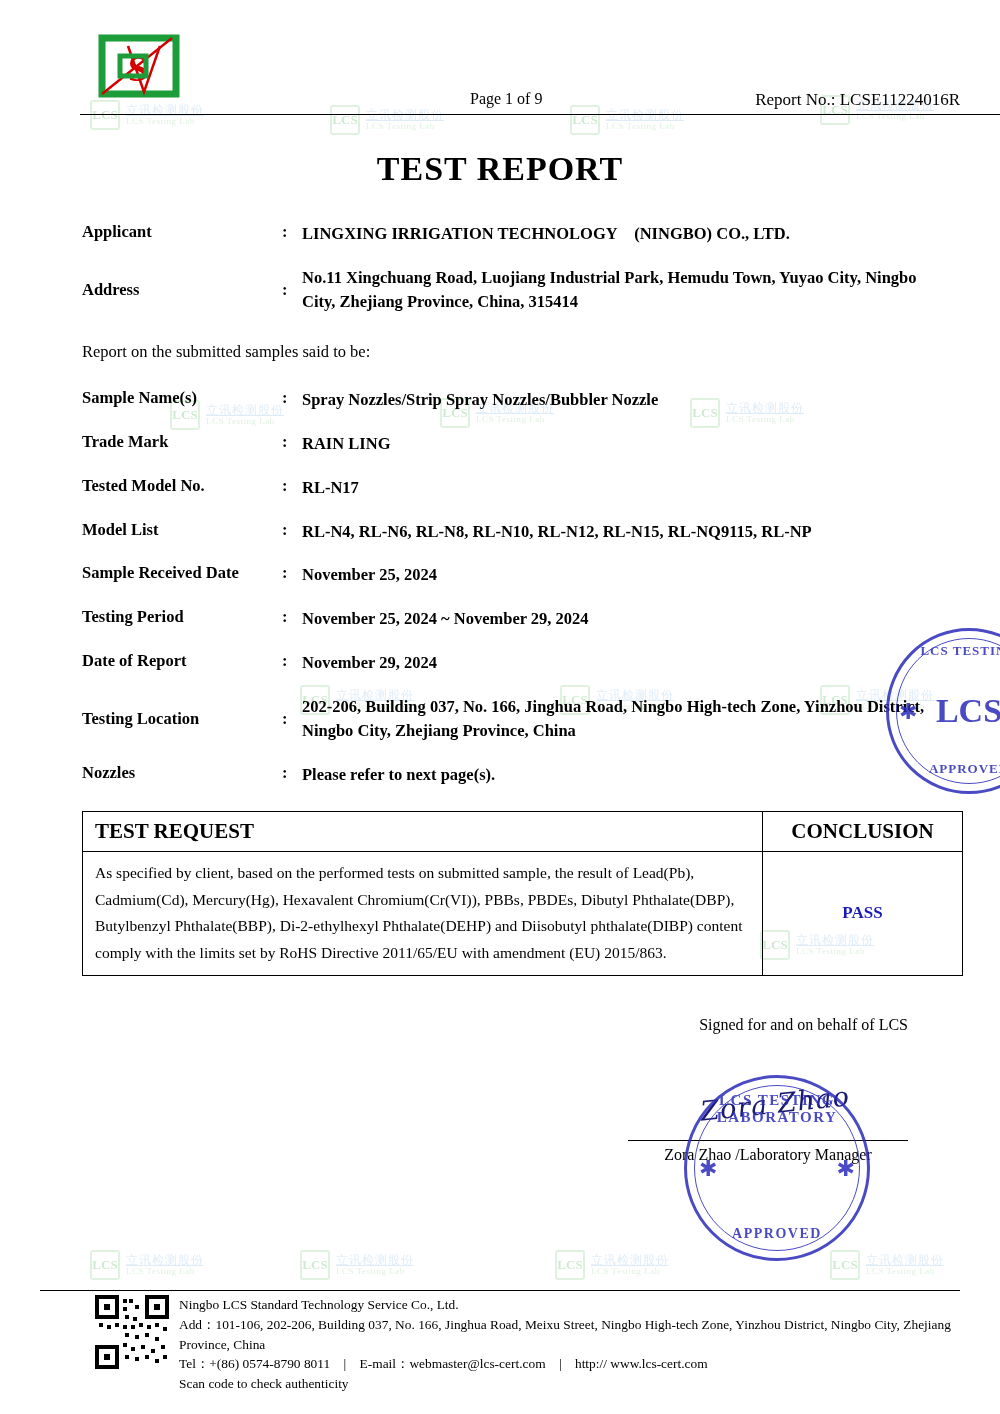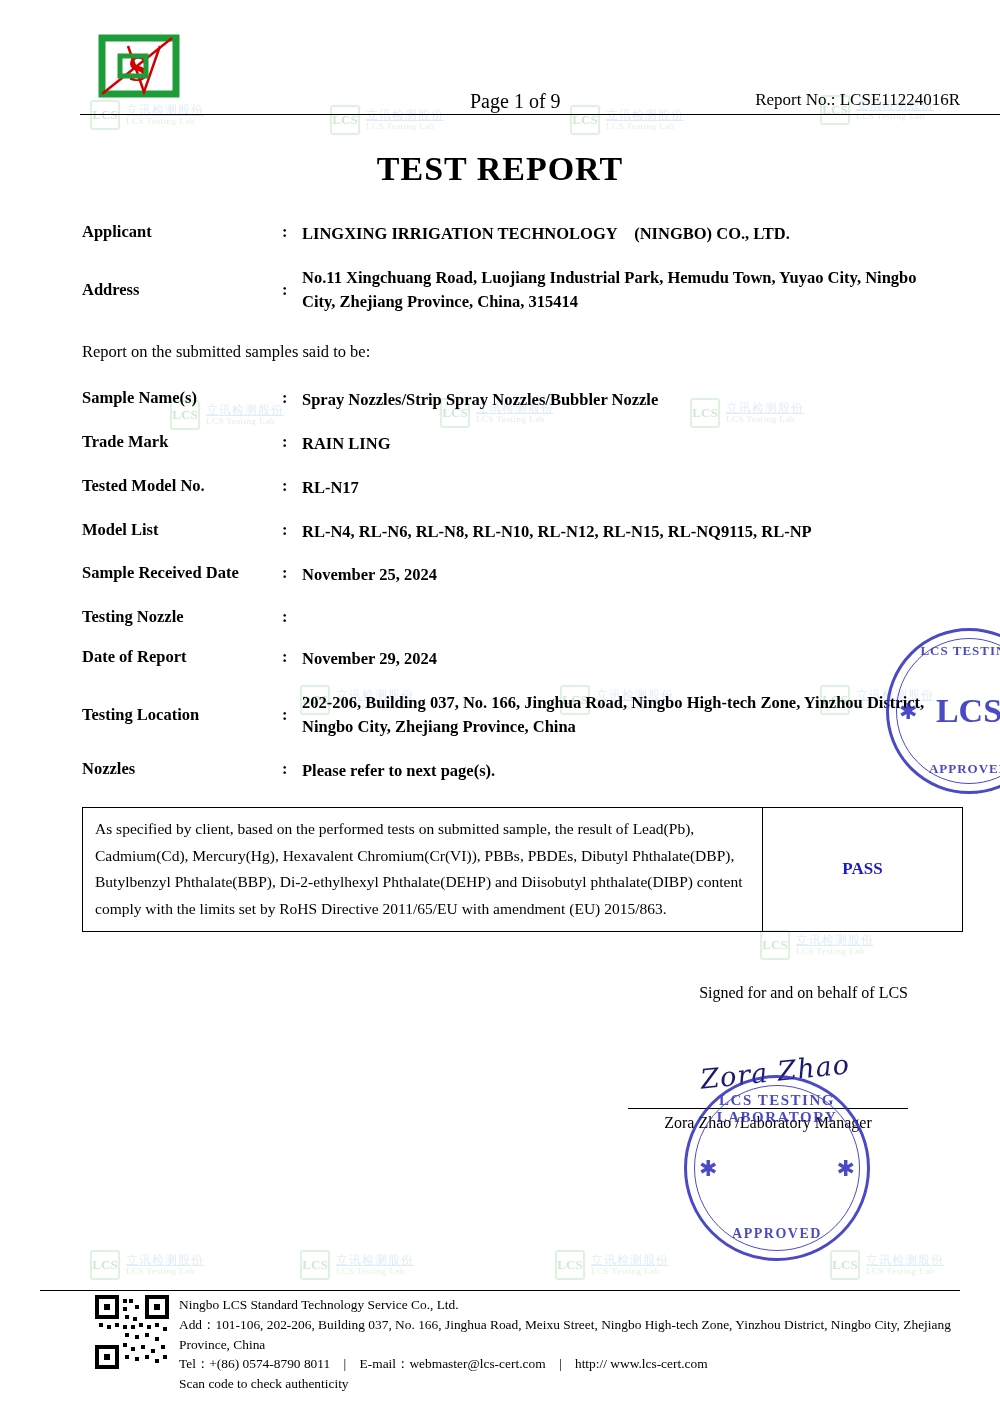--- a/index.html
+++ b/index.html
@@ -89,21 +89,21 @@
     left: 40px;
     right: 0px;
     top: 86px;
     border-bottom: 1.6px solid #000;
     width: 920px;
   }
   .page-num {
     position: absolute;
     left: 430px;
     top: 62px;
-    font-size: 20px;
+    font-size: 16px;
   }
   .report-no {
     position: absolute;
     right: 0px;
     top: 62px;
     font-size: 17px;
   }
 
   .doc-title {
     text-align: center;
@@ -175,21 +175,21 @@
     text-align: center;
     vertical-align: middle !important;
     font-size: 17px;
     font-weight: bold;
     color: #1b1bbd;
   }
 
   
   .sign-area {
     position: relative;
-    margin-top: 52px;
+    margin-top: 40px;
     height: 170px;
   }
   .signed-for {
     position: absolute;
     right: 52px;
     top: 0;
     font-size: 16px;
   }
   .sign-line {
     position: absolute;
@@ -489,22 +489,23 @@
       <div class="lab">Model List</div>
       <div class="colon">:</div>
       <div class="val">RL-N4, RL-N6, RL-N8, RL-N10, RL-N12, RL-N15, RL-NQ9115, RL-NP</div>
     </div>
     <div class="info-row">
       <div class="lab">Sample Received Date</div>
       <div class="colon">:</div>
       <div class="val">November 25, 2024</div>
     </div>
     <div class="info-row">
-      <div class="lab">Testing Nozzle</div>
-      <div class="colon">:</div>
+      <div class="lab">Testing Period</div>
+      <div class="colon">:</div>
+      <div class="val">November 25, 2024 ~ November 29, 2024</div>
     </div>
     <div class="info-row">
       <div class="lab">Date of Report</div>
       <div class="colon">:</div>
       <div class="val">November 29, 2024</div>
     </div>
     <div class="info-row tall">
       <div class="lab">Testing Location</div>
       <div class="colon">:</div>
       <div class="val">202-206, Building 037, No. 166, Jinghua Road, Ningbo High-tech Zone, Yinzhou District, Ningbo City, Zhejiang Province, China</div>
@@ -515,20 +516,24 @@
       <div class="val">Please refer to next page(s).</div>
     </div>
   </div>
 
   <table class="req-table">
     <colgroup>
         <col style="width:680px">
         <col style="width:200px">
       </colgroup>
     <tbody>
+        <tr>
+      <th class="req-head">TEST REQUEST</th>
+      <th class="req-head center">CONCLUSION</th>
+    </tr>
     <tr>
       <td class="req-body">As specified by client, based on the performed tests on submitted sample, the result of Lead(Pb), Cadmium(Cd), Mercury(Hg), Hexavalent Chromium(Cr(VI)), PBBs, PBDEs, Dibutyl Phthalate(DBP), Butylbenzyl Phthalate(BBP), Di-2-ethylhexyl Phthalate(DEHP) and Diisobutyl phthalate(DIBP) content comply with the limits set by RoHS Directive 2011/65/EU with amendment (EU) 2015/863.</td>
       <td class="concl">PASS</td>
     </tr>
   </tbody>
     </table>
 
   <div class="sign-area">
     <div class="signed-for">Signed for and on behalf of LCS</div>
     <div class="sig-script">Zora Zhao</div>

